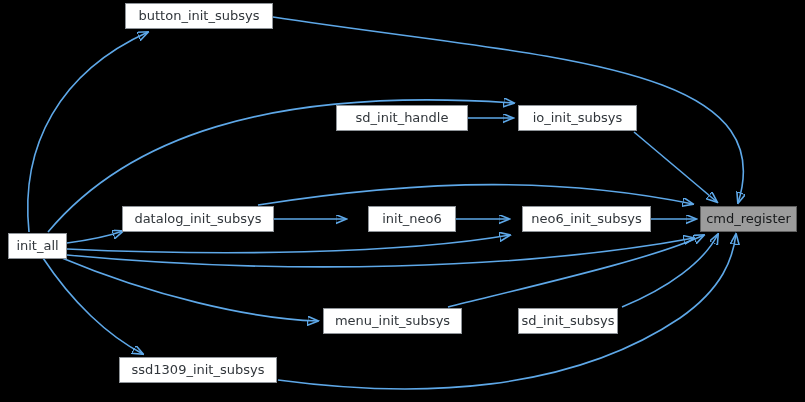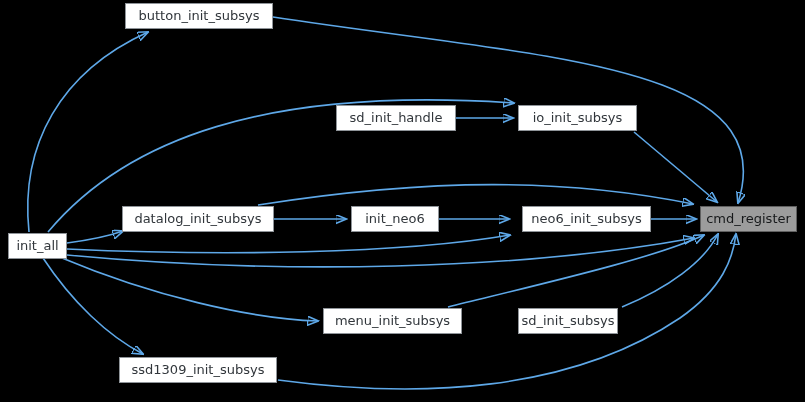--- a/index.html
+++ b/index.html
@@ -57,27 +57,27 @@
     <path d="M 274 219 L 346 219" marker-end="url(#arrow)"></path>
     <path d="M 439 219 L 509 219" marker-end="url(#arrow)"></path>
     <path d="M 643 219 L 696 219" marker-end="url(#arrow)"></path>
     <path d="M 448 307 C 545 283, 655 258, 704 235" marker-end="url(#arrow)"></path>
     <path d="M 622 307 C 668 288, 704 262, 718 234" marker-end="url(#arrow)"></path>
     <path d="M 278 380 C 420 399, 570 392, 680 318 C 723 288, 733 258, 736 234" marker-end="url(#arrow)"></path>
   </svg>
 
   <div class="node" style="left:125px;top:3px;width:148px;">button_init_subsys</div>
 
-  <div class="node" style="left:336px;top:105px;width:120px;">sd_init_handle</div>
+  <div class="node" style="left:336px;top:105px;width:132px;">sd_init_handle</div>
 
   <div class="node" style="left:518px;top:105px;width:119px;">io_init_subsys</div>
 
   <div class="node" style="left:122px;top:206px;width:152px;">datalog_init_subsys</div>
 
-  <div class="node" style="left:351px;top:206px;width:88px;">init_neo6</div>
+  <div class="node" style="left:368px;top:206px;width:88px;">init_neo6</div>
 
   <div class="node" style="left:514px;top:206px;width:129px;margin-left:8px;">neo6_init_subsys</div>
 
   <div class="node" style="left:8px;top:233px;width:59px;">init_all</div>
 
   <div class="node" style="left:323px;top:308px;width:139px;">menu_init_subsys</div>
 
   <div class="node" style="left:518px;top:308px;width:100px;">sd_init_subsys</div>
 
   <div class="node" style="left:119px;top:357px;width:158px;">ssd1309_init_subsys</div>

